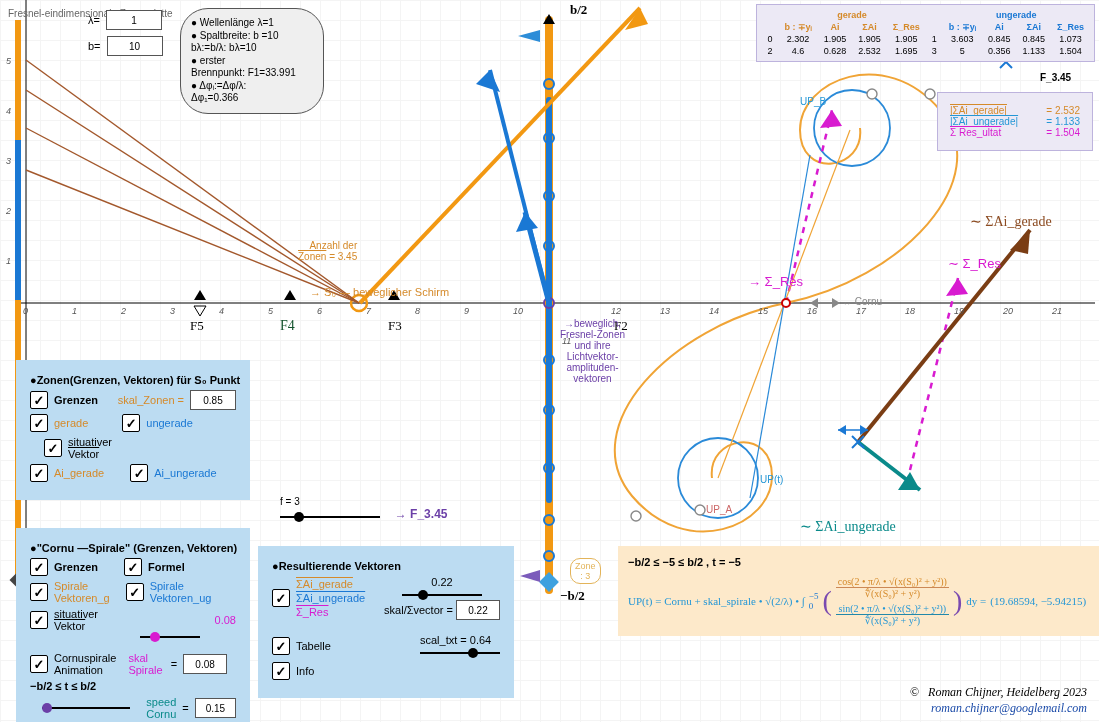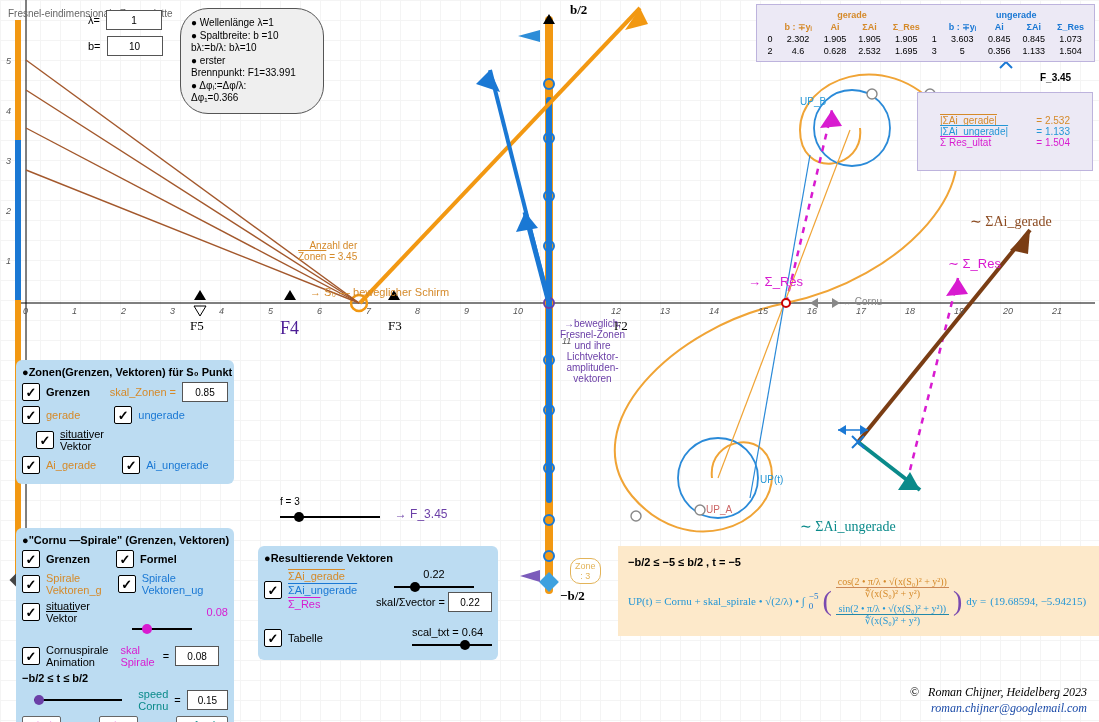--- a/index.html
+++ b/index.html
@@ -1,40 +1,40 @@
 <!DOCTYPE html>
 <html><head>
 <meta charset="utf-8">
 <style>
 html,body{margin:0;padding:0;font-family:Arial,Helvetica,sans-serif;font-size:11px;color:#000;background:#fff}
 body{width:1099px;height:722px;position:relative;overflow:hidden}
 #grid{position:absolute;inset:0;z-index:0}
 #grid::before{content:"";position:absolute;inset:0;
  background-image:linear-gradient(to right,#eee 1px,transparent 1px),linear-gradient(to bottom,#eee 1px,transparent 1px);
  background-size:20px 20px;opacity:.6}
-.panel{position:absolute;background:#bcdcf2;border-radius:6px;padding:6px;font-size:11px}
+.panel{position:absolute;background:#bcdcf2;border-radius:0;padding:14px;font-size:11px}
 .panel .row{display:flex;align-items:center;gap:6px;margin:4px 0}
 .chk{display:inline-flex;align-items:center;justify-content:center;width:16px;height:16px;border:1px solid #000;border-radius:2px;background:#fff;font-weight:bold;font-size:13px;line-height:1}
 .chk.on::before{content:"\2713"}
 .lbl{font-size:11px}
 .hdr{font-weight:bold;font-size:11px;margin-bottom:2px;white-space:nowrap}
 .orange{color:#d58a2a}
 .blue{color:#1a78d4}
 .teal{color:#0a8a8a}
 .purple{color:#6b3fa7}
 .magenta{color:#d81bd0}
 .brown{color:#8b4a20}
 .lblue{color:#2497d6}
 .slider{display:inline-block;height:2px;background:#000;position:relative;vertical-align:middle}
 .slider .knob{position:absolute;width:10px;height:10px;border-radius:50%;background:#000;top:-4px}
 .inputbox{display:inline-flex;align-items:center;justify-content:center;height:18px;border:1px solid #555;background:#fff;padding:0 4px;font-size:10px}
 .btn{display:inline-flex;align-items:center;justify-content:center;border:1px solid #666;background:#fff;padding:2px 8px;border-radius:2px;font-size:11px}
 .infobox{position:absolute;background:#efefef;border:1px solid #555;border-radius:28px;padding:8px 10px;font-size:10px;line-height:1.25}
 .formula{position:absolute;background:#fde9ca;padding:10px;font-size:11px}
-.valbox{position:absolute;background:#ece9f5;border:1px solid #bdb3dd;padding:22px;font-size:10px}
+.valbox{position:absolute;background:#ece9f5;border:1px solid #bdb3dd;padding:12px;font-size:10px}
 .valbox .row{display:flex;justify-content:space-between;gap:6px}
 .table{position:absolute;background:#ece9f5;font-size:9px;padding:4px;border:1px solid #bdb3dd}
 .table table{border-collapse:collapse}
 .table td{padding:1px 6px;text-align:center;font-size:9px}
 .table .oh{color:#d58a2a;font-weight:bold}
 .table .bh{color:#1a78d4;font-weight:bold}
 .axis-label{position:absolute;font-size:9px;color:#555}
 .title-b{position:absolute;font-weight:bold;font-size:13px;font-family:"Times New Roman",serif}
 .zone-badge{position:absolute;border:1px solid #e3b45a;border-radius:10px;padding:2px 4px;font-size:9px;text-align:center;color:#e3b45a;background:#fff}
 .credit{position:absolute;font-family:"Times New Roman",serif;font-size:12px}
@@ -186,21 +186,21 @@
  <div>● Δφᵢ:=Δφ/λ:</div>
  <div>Δφ₁=0.366</div>
 </div>
 
 
 <div class="title-b" style="left:570px;top:2px">b/2</div>
 <div class="title-b" style="left:560px;top:588px">−b/2</div>
 
 
 <div class="axis-label" style="left:190px;top:318px;font-family:'Times New Roman';font-size:13px;color:#000">F5</div>
-<div class="axis-label" style="left:280px;top:318px;font-family:'Times New Roman';font-size:18px;color:#4c1d95">F4</div>
+<div class="axis-label" style="left:280px;top:318px;font-family:'Times New Roman';font-size:14px;color:#14532d">F4</div>
 <div class="axis-label" style="left:388px;top:318px;font-family:'Times New Roman';font-size:13px;color:#000">F3</div>
 <div class="axis-label" style="left:614px;top:318px;font-family:'Times New Roman';font-size:13px;color:#000">F2</div>
 
 
 <div class="ztext orange" style="left:298px;top:240px;text-align:right">
  <span>Anzahl der</span><br>
  <span style="text-decoration:overline">Zonen</span>
  <span>= 3.45</span>
 </div>
 <div class="ztext orange" style="left:310px;top:286px;font-size:11px">→ S₀ — beweglicher Schirm</div>
@@ -372,21 +372,21 @@
   <span class="btn magenta">start</span>
   <span class="btn magenta">stop</span>
   <span class="btn teal">refresh</span>
  </div>
 </div>
 
 
 <div class="ztext" style="left:280px;top:496px">
  <span>f = </span><span>3</span><br>
  <span class="slider" style="width:100px;margin-top:4px"><span class="knob" style="left:14px"></span></span>
- <span class="purple" style="margin-left:12px;font-size:12px;font-weight:normal">→ F_3.45</span>
+ <span class="purple" style="margin-left:12px;font-size:12px;font-weight:bold">→ F_3.45</span>
 </div>
 
 
 <div class="panel" style="left:258px;top:546px;width:228px">
  <div class="hdr">●Resultierende Vektoren</div>
  <div class="row">
   <span class="chk on"></span>
   <span class="lbl" style="line-height:1.3">
    <span class="orange" style="text-decoration:overline">ΣAi_gerade</span><br>
    <span class="blue" style="text-decoration:overline">ΣAi_ungerade</span><br>
@@ -399,20 +399,24 @@
    <span class="inputbox" style="width:34px">0.22</span>
   </span>
  </div>
  <div class="row" style="margin-top:14px">
   <span class="chk on"></span>
   <span class="lbl">Tabelle</span>
   <span style="margin-left:auto">
    <span class="lbl"><span>scal_txt = </span><span>0.64</span></span><br>
    <span class="slider" style="width:80px"><span class="knob" style="left:48px"></span></span>
   </span>
+ </div>
+ <div class="row">
+  <span class="chk on"></span>
+  <span class="lbl">Info</span>
  </div>
 </div>
 
 
 <div class="formula" style="left:618px;top:546px;width:462px">
  <div style="font-weight:bold">−b/2 ≤ −5 ≤ b/2 , t = −5</div>
  <div style="display:flex;align-items:center;gap:4px;margin-top:8px;flex-wrap:nowrap;font-family:'Times New Roman'">
   <span class="lblue">UP(t) = Cornu + skal_spirale • √(2/λ) • ∫</span>
   <span style="display:flex;flex-direction:column;font-size:9px;color:#1a78d4">
         <span>−5</span>

